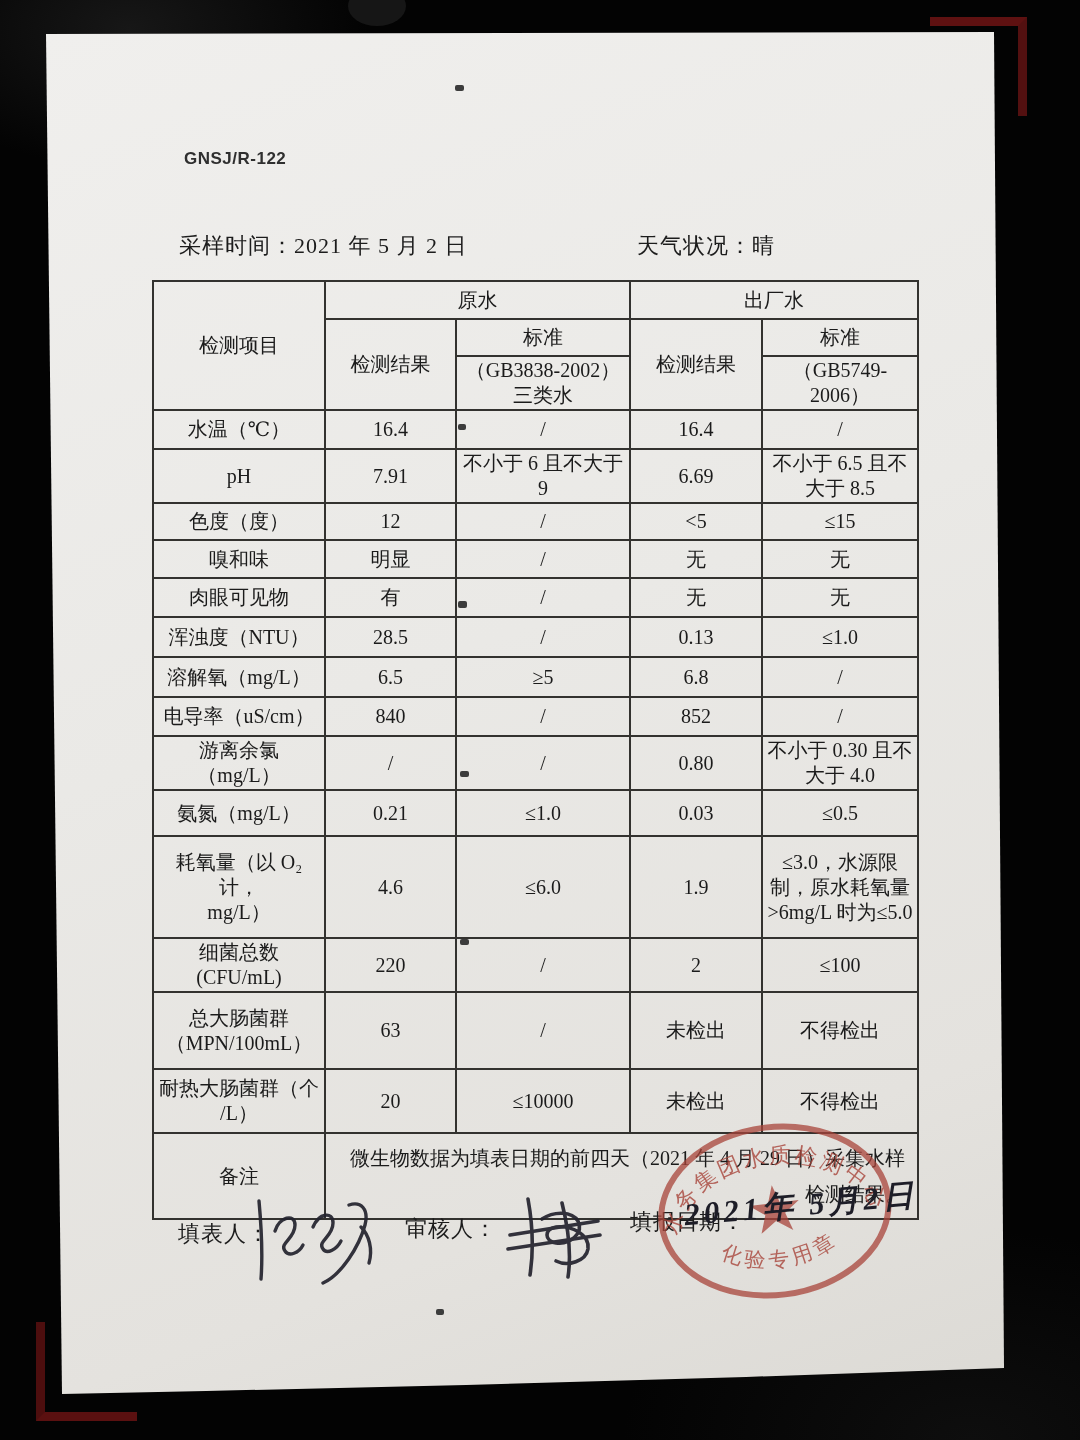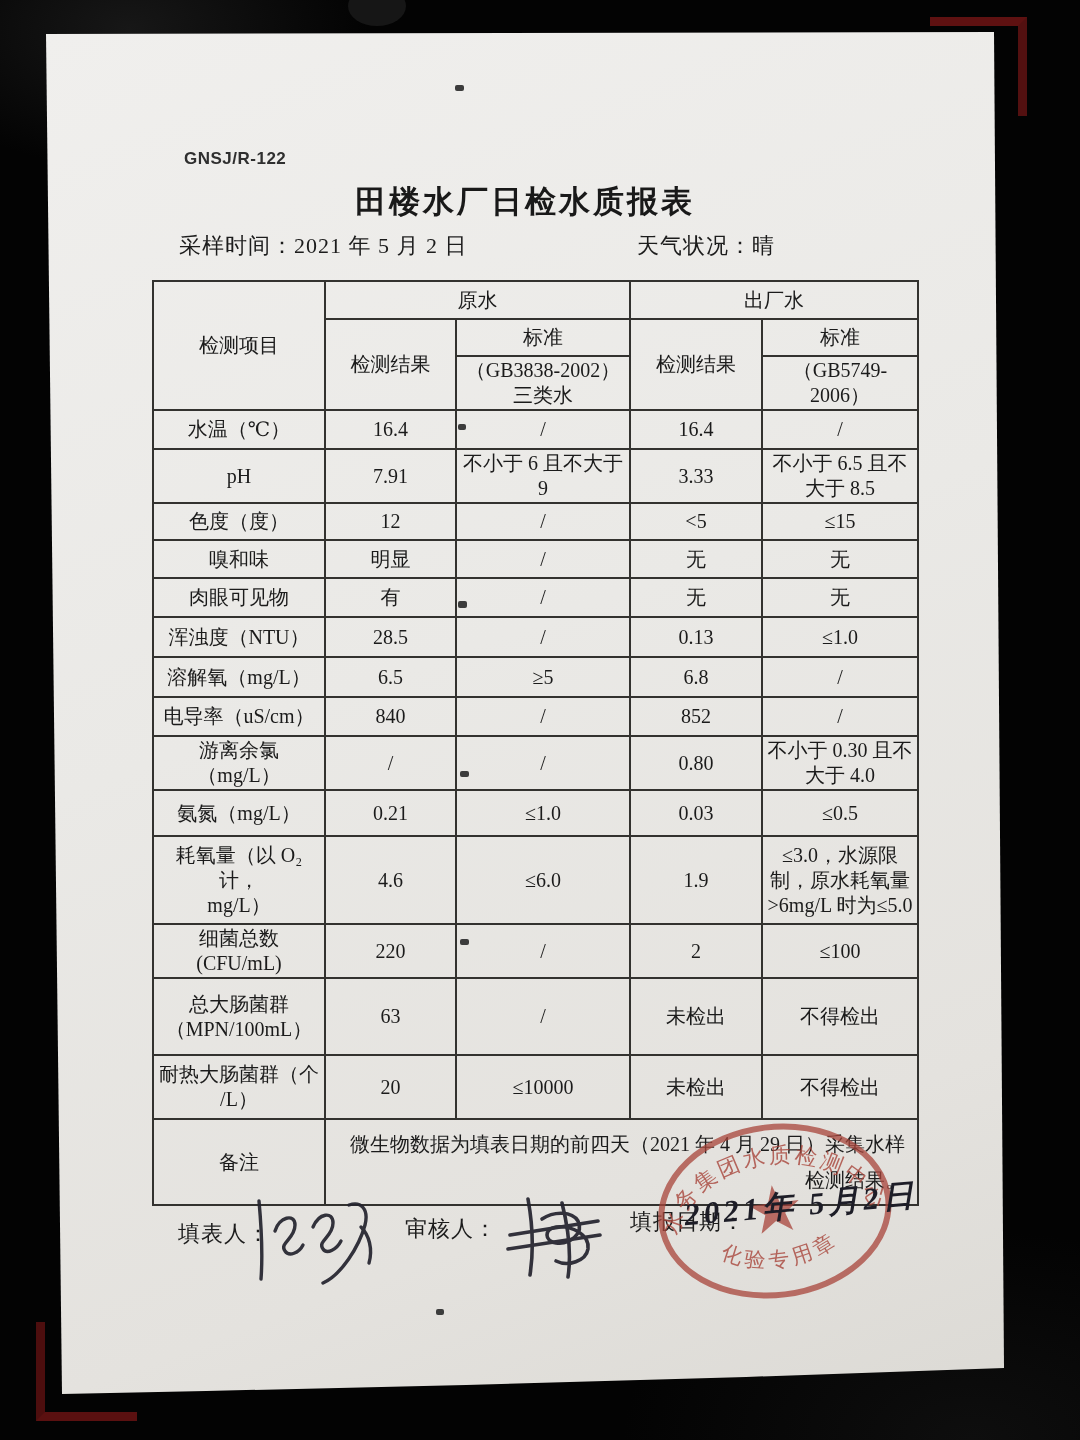--- a/index.html
+++ b/index.html
@@ -57,21 +57,21 @@
   #data-rows tr:nth-child(1){height:39px;}
   #data-rows tr:nth-child(2){height:51px;}
   #data-rows tr:nth-child(3){height:37px;}
   #data-rows tr:nth-child(4){height:38px;}
   #data-rows tr:nth-child(5){height:39px;}
   #data-rows tr:nth-child(6){height:40px;}
   #data-rows tr:nth-child(7){height:40px;padding-left:28px;}
   #data-rows tr:nth-child(8){height:39px;}
   #data-rows tr:nth-child(9){height:51px;}
   #data-rows tr:nth-child(10){height:46px;}
-  #data-rows tr:nth-child(11){height:88px;border-radius:18px;}
+  #data-rows tr:nth-child(11){height:102px;border-radius:18px;}
   #data-rows tr:nth-child(12){height:41px;}
   #data-rows tr:nth-child(13){height:77px;}
   #data-rows tr:nth-child(14){height:64px;}
   tfoot tr{height:80px;}
   tfoot td.remark-text{text-align:right;padding:6px 12px;line-height:1.8;}
   
   .footer-label{position:absolute;font-size:22px;color:#1c1c1c;letter-spacing:1px;}
   .lbl-filler{left:132px;top:1188px;}
   .lbl-reviewer{left:359px;top:1183px;}
   .lbl-date{left:548px;top:1176px;margin-left:36px;}
@@ -98,21 +98,20 @@
 
 <div class="scene">
 
   <div class="top-notch"></div>
   <div class="bracket tr"></div>
   <div class="bracket bl"></div>
 
   <div class="paper">
 
     <div class="form-code">GNSJ/R-122</div>
-    <h1 class="doc-title">田楼水厂日检水质报表</h1>
 
     <div class="info-line">
       <span>采样时间：</span><span>2021 年 5 月 2 日</span>
       <span class="info-weather"><span>天气状况：</span><span>晴</span></span>
     </div>
 
     <table class="report">
       <colgroup>
         <col class="c-item">
           <col class="c-r1">
@@ -143,21 +142,21 @@
             <td>水温（℃）</td>
             <td>16.4</td>
             <td>/</td>
             <td>16.4</td>
             <td>/</td>
           </tr>
           <tr>
             <td>pH</td>
             <td>7.91</td>
             <td>不小于 6 且不大于 9</td>
-            <td>3.33</td>
+            <td>6.69</td>
             <td>不小于 6.5 且不大于 8.5</td>
           </tr>
           <tr>
             <td>色度（度）</td>
             <td>12</td>
             <td>/</td>
             <td>&lt;5</td>
             <td>≤15</td>
           </tr>
           <tr>

